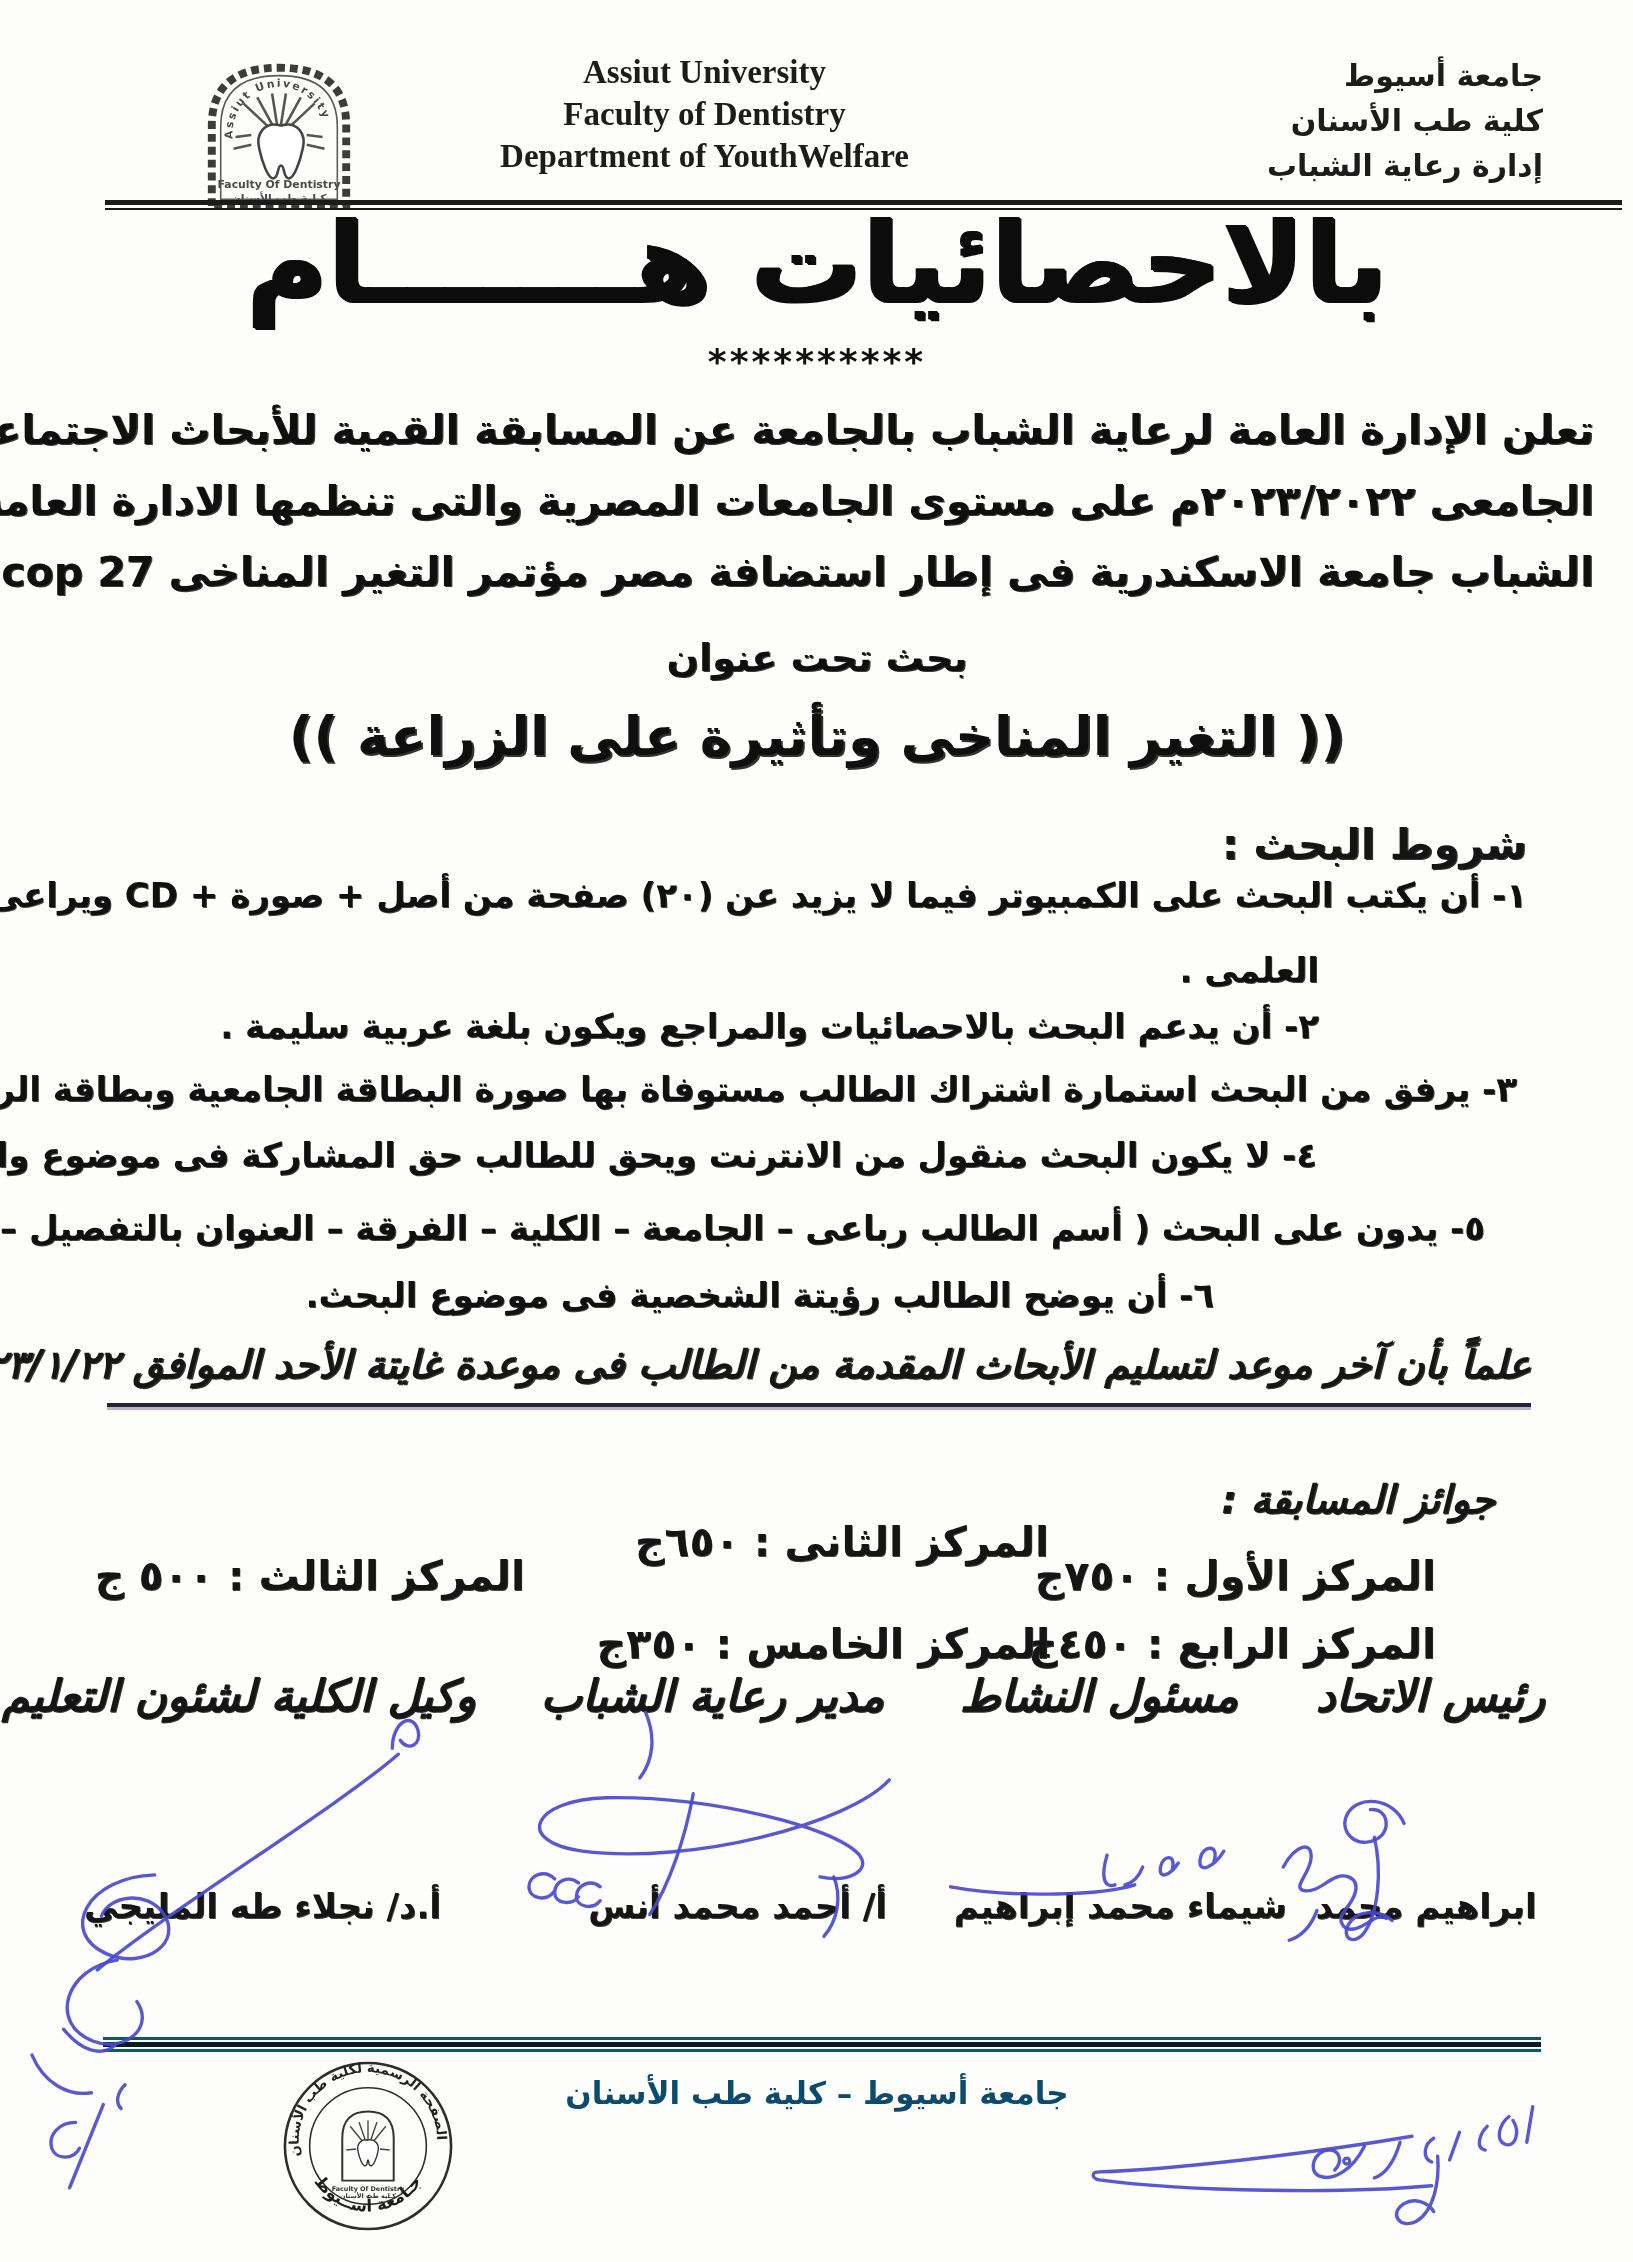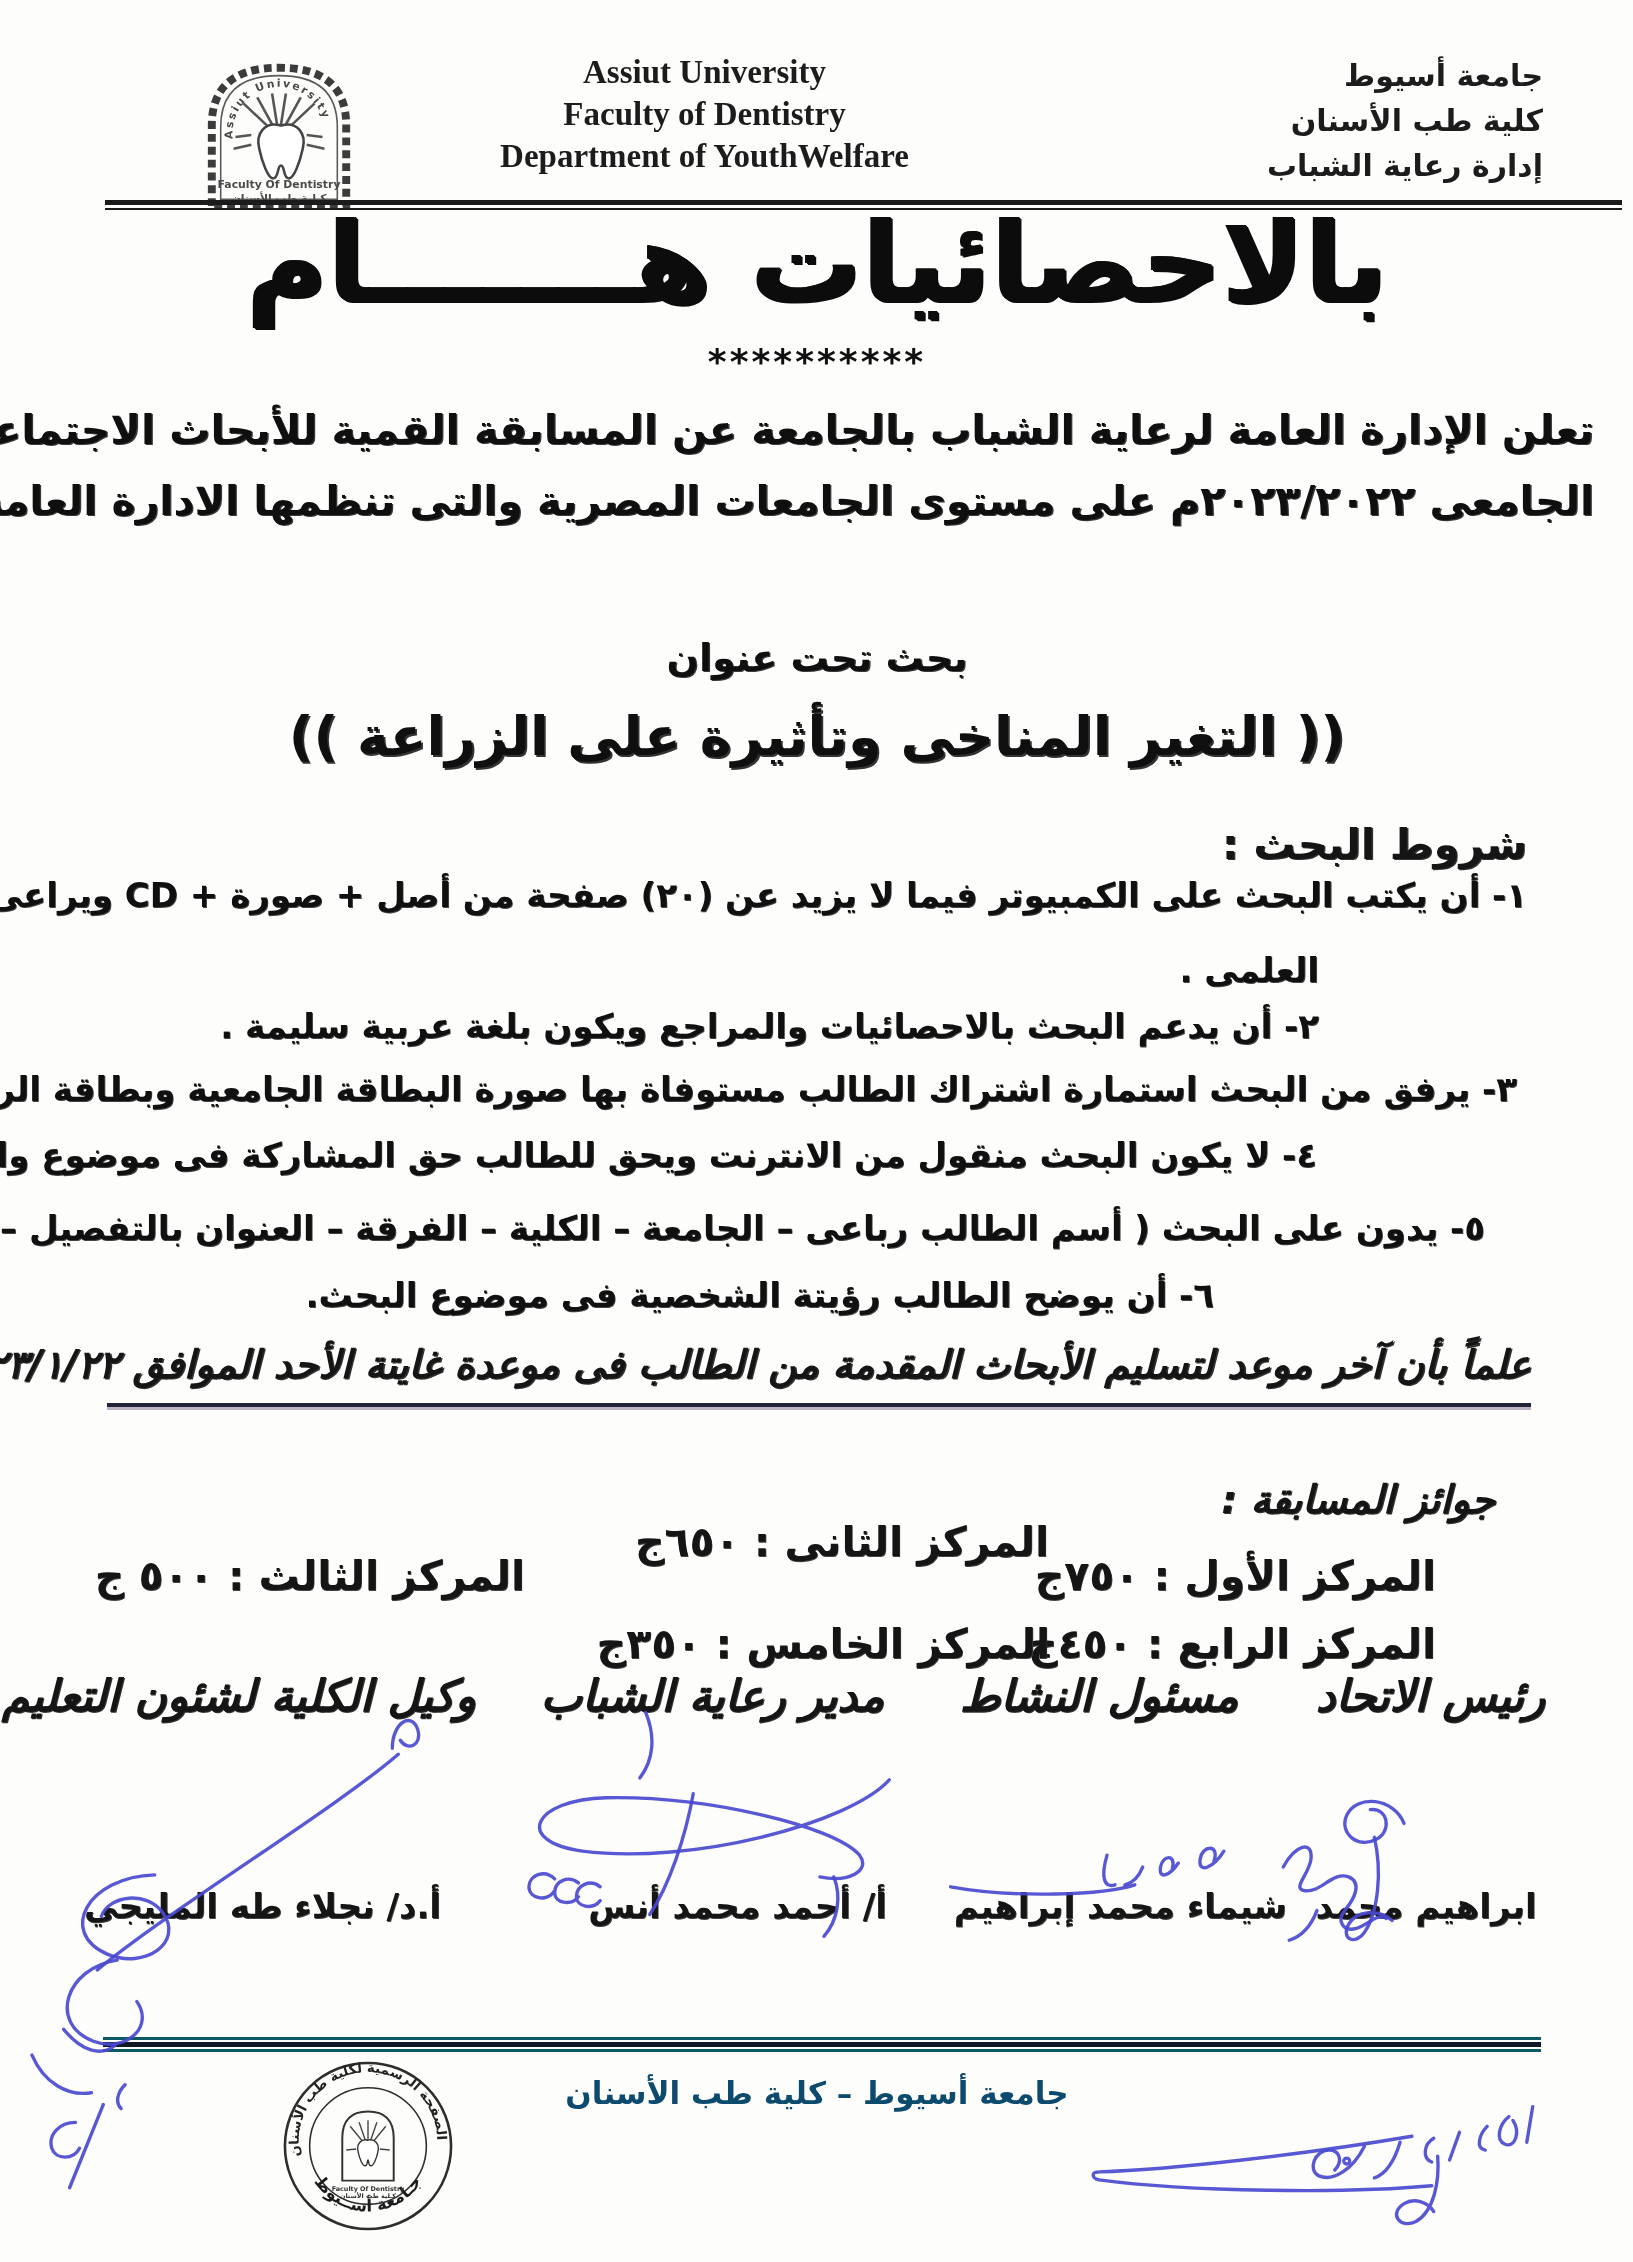--- a/index.html
+++ b/index.html
@@ -168,20 +168,21 @@
     <div>إدارة رعاية الشباب</div>
   </div>
 
   <div class="top-rule"></div>
 
   <div class="main-title rtl">بالاحصائيات هـــــــام</div>
   <div class="stars-line">**********</div>
 
   <div class="intro-line intro-1 rtl">تعلن الإدارة العامة لرعاية الشباب بالجامعة عن المسابقة القمية للأبحاث الاجتماعية للعام</div>
   <div class="intro-line intro-2 rtl">الجامعى ٢٠٢٣/٢٠٢٢م على مستوى الجامعات المصرية والتى تنظمها الادارة العامة لرعاية</div>
+  <div class="intro-line intro-3 rtl">الشباب جامعة الاسكندرية  فى إطار استضافة مصر مؤتمر التغير المناخى cop 27</div>
   <div class="intro-line intro-4 rtl">بحث تحت عنوان</div>
   <div class="intro-line intro-5 rtl">(( التغير المناخى وتأثيرة على الزراعة ))</div>
 
   <div class="cond-heading rtl">شروط البحث :</div>
   <div class="cond-item ci1 rtl">١- أن يكتب البحث على الكمبيوتر فيما لا يزيد عن (٢٠) صفحة من أصل + صورة + CD ويراعى استخدام البحث</div>
   <div class="cond-item ci1w rtl">العلمى .</div>
   <div class="cond-item ci2 rtl">٢- أن يدعم البحث بالاحصائيات والمراجع ويكون بلغة عربية سليمة .</div>
   <div class="cond-item ci3 rtl">٣- يرفق من البحث استمارة اشتراك الطالب مستوفاة بها صورة البطاقة الجامعية وبطاقة الرقم القومى.</div>
   <div class="cond-item ci4 rtl">٤- لا يكون البحث منقول من الانترنت ويحق للطالب حق المشاركة فى موضوع واحد فقط.</div>
   <div class="cond-item ci5 rtl">٥- يدون على البحث ( أسم الطالب رباعى – الجامعة – الكلية – الفرقة – العنوان بالتفصيل – رقم التليفون).</div>

